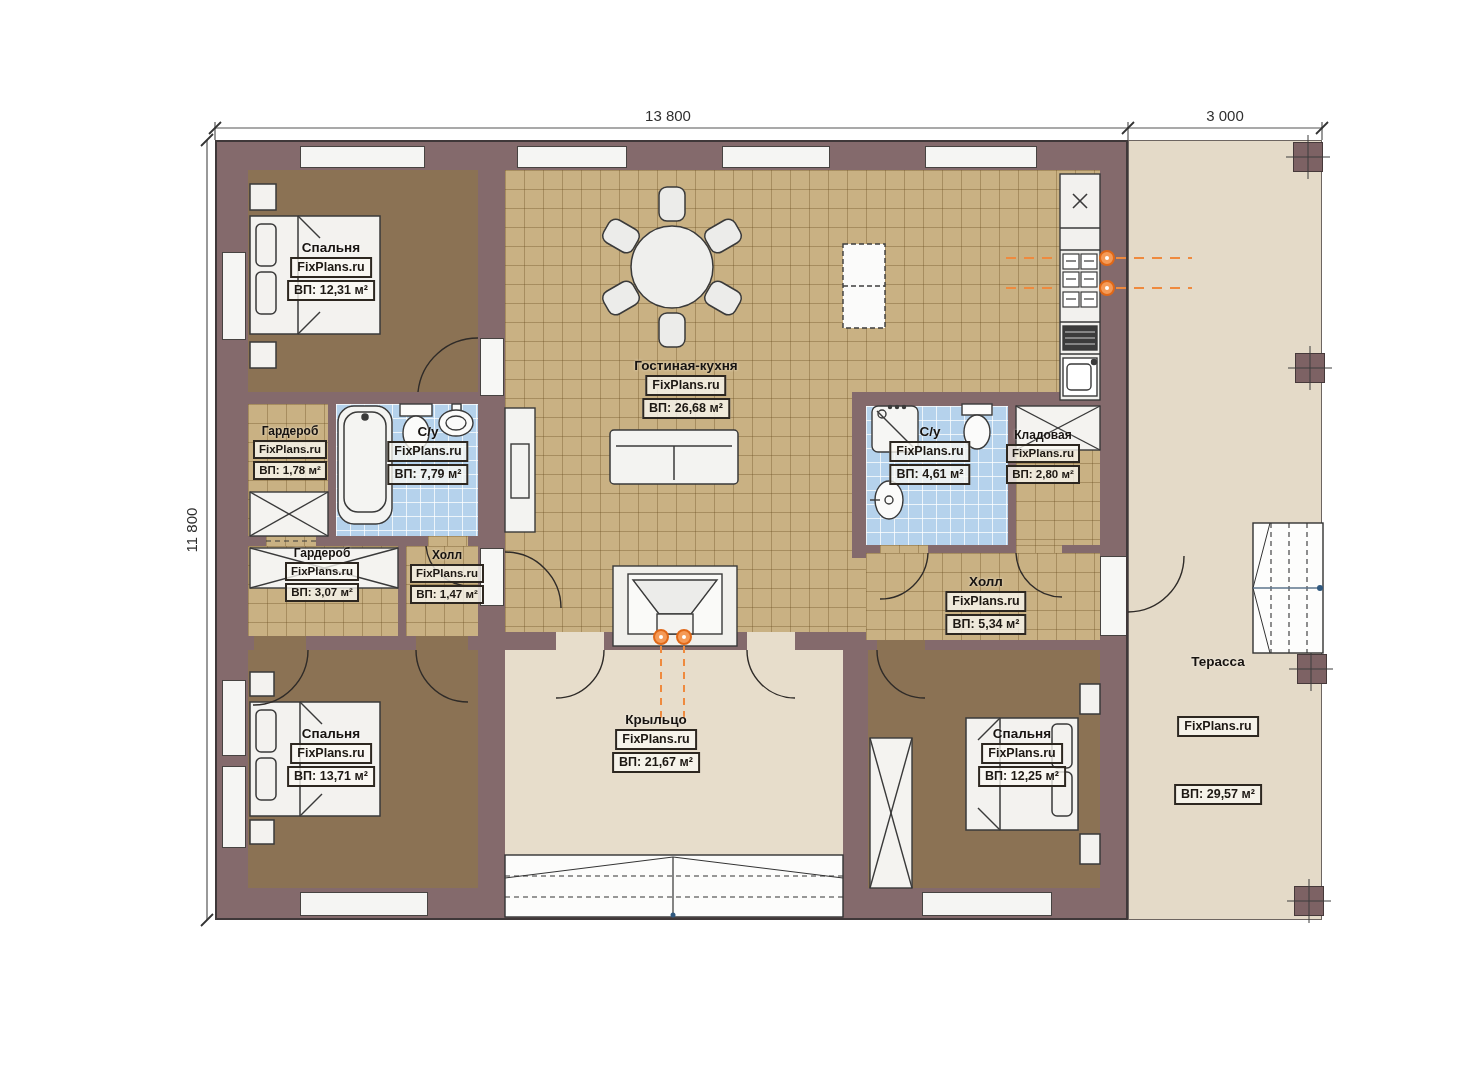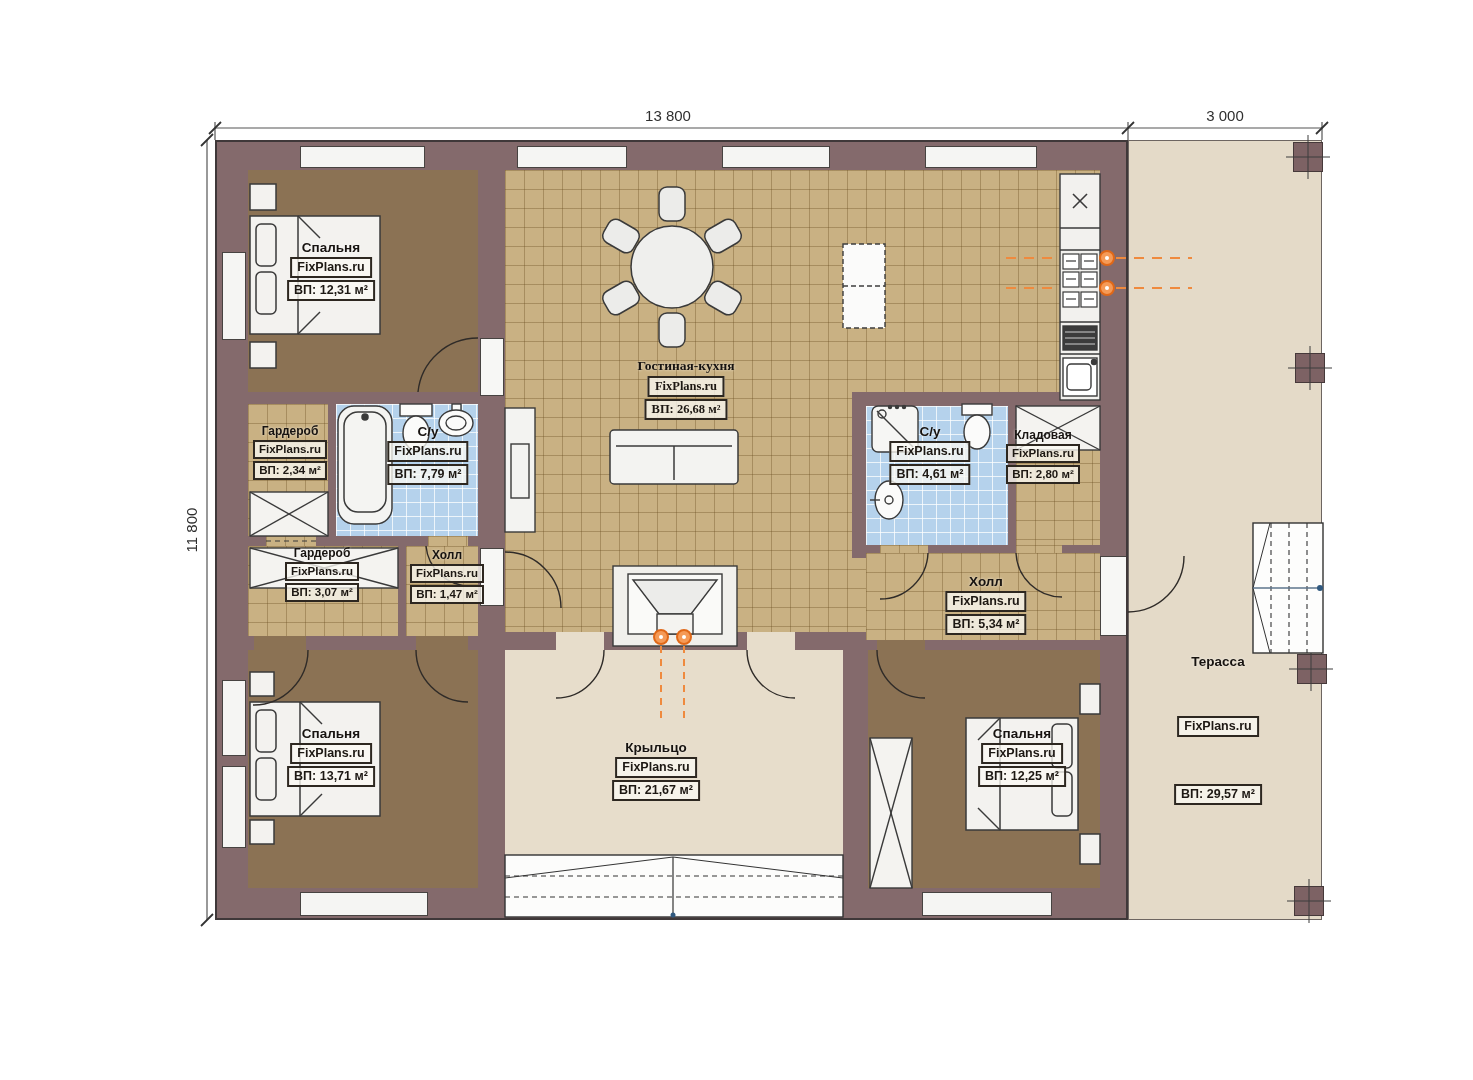--- a/index.html
+++ b/index.html
@@ -341,21 +341,21 @@
   </svg>
 
   <div class="room-label" style="left:331px;top:240px;">
     <div class="room-name">Спальня</div>
     <div class="label-box">FixPlans.ru</div>
     <div class="label-box">ВП: 12,31 м²</div>
   </div>
   <div class="room-label small" style="left:290px;top:424px;">
     <div class="room-name">Гардероб</div>
     <div class="label-box">FixPlans.ru</div>
-    <div class="label-box">ВП: 2,34 м²</div>
+    <div class="label-box">ВП: 1,78 м²</div>
   </div>
   <div class="room-label" style="left:428px;top:424px;">
     <div class="room-name">С/у</div>
     <div class="label-box">FixPlans.ru</div>
     <div class="label-box">ВП: 7,79 м²</div>
   </div>
   <div class="room-label small" style="left:322px;top:546px;">
     <div class="room-name">Гардероб</div>
     <div class="label-box">FixPlans.ru</div>
     <div class="label-box">ВП: 3,07 м²</div>
@@ -363,21 +363,21 @@
   <div class="room-label small" style="left:447px;top:548px;">
     <div class="room-name">Холл</div>
     <div class="label-box">FixPlans.ru</div>
     <div class="label-box">ВП: 1,47 м²</div>
   </div>
   <div class="room-label" style="left:331px;top:726px;">
     <div class="room-name">Спальня</div>
     <div class="label-box">FixPlans.ru</div>
     <div class="label-box">ВП: 13,71 м²</div>
   </div>
-  <div class="room-label" style="left:686px;top:358px;font-family:Liberation Serif, serif;">
+  <div class="room-label" style="left:686px;top:358px;">
     <div class="room-name">Гостиная-кухня</div>
     <div class="label-box">FixPlans.ru</div>
     <div class="label-box">ВП: 26,68 м²</div>
   </div>
   <div class="room-label" style="left:930px;top:424px;">
     <div class="room-name">С/у</div>
     <div class="label-box">FixPlans.ru</div>
     <div class="label-box">ВП: 4,61 м²</div>
   </div>
   <div class="room-label small" style="left:1043px;top:428px;">
@@ -388,21 +388,21 @@
   <div class="room-label" style="left:986px;top:574px;">
     <div class="room-name">Холл</div>
     <div class="label-box">FixPlans.ru</div>
     <div class="label-box">ВП: 5,34 м²</div>
   </div>
   <div class="room-label" style="left:1022px;top:726px;">
     <div class="room-name">Спальня</div>
     <div class="label-box">FixPlans.ru</div>
     <div class="label-box">ВП: 12,25 м²</div>
   </div>
-  <div class="room-label" style="left:656px;top:740px;">
+  <div class="room-label" style="left:656px;top:712px;">
     <div class="room-name">Крыльцо</div>
     <div class="label-box">FixPlans.ru</div>
     <div class="label-box">ВП: 21,67 м²</div>
   </div>
   <div class="room-label" style="left:1218px;top:654px;gap:47px;">
     <div class="room-name">Терасса</div>
     <div class="label-box">FixPlans.ru</div>
     <div class="label-box">ВП: 29,57 м²</div>
   </div>
 

